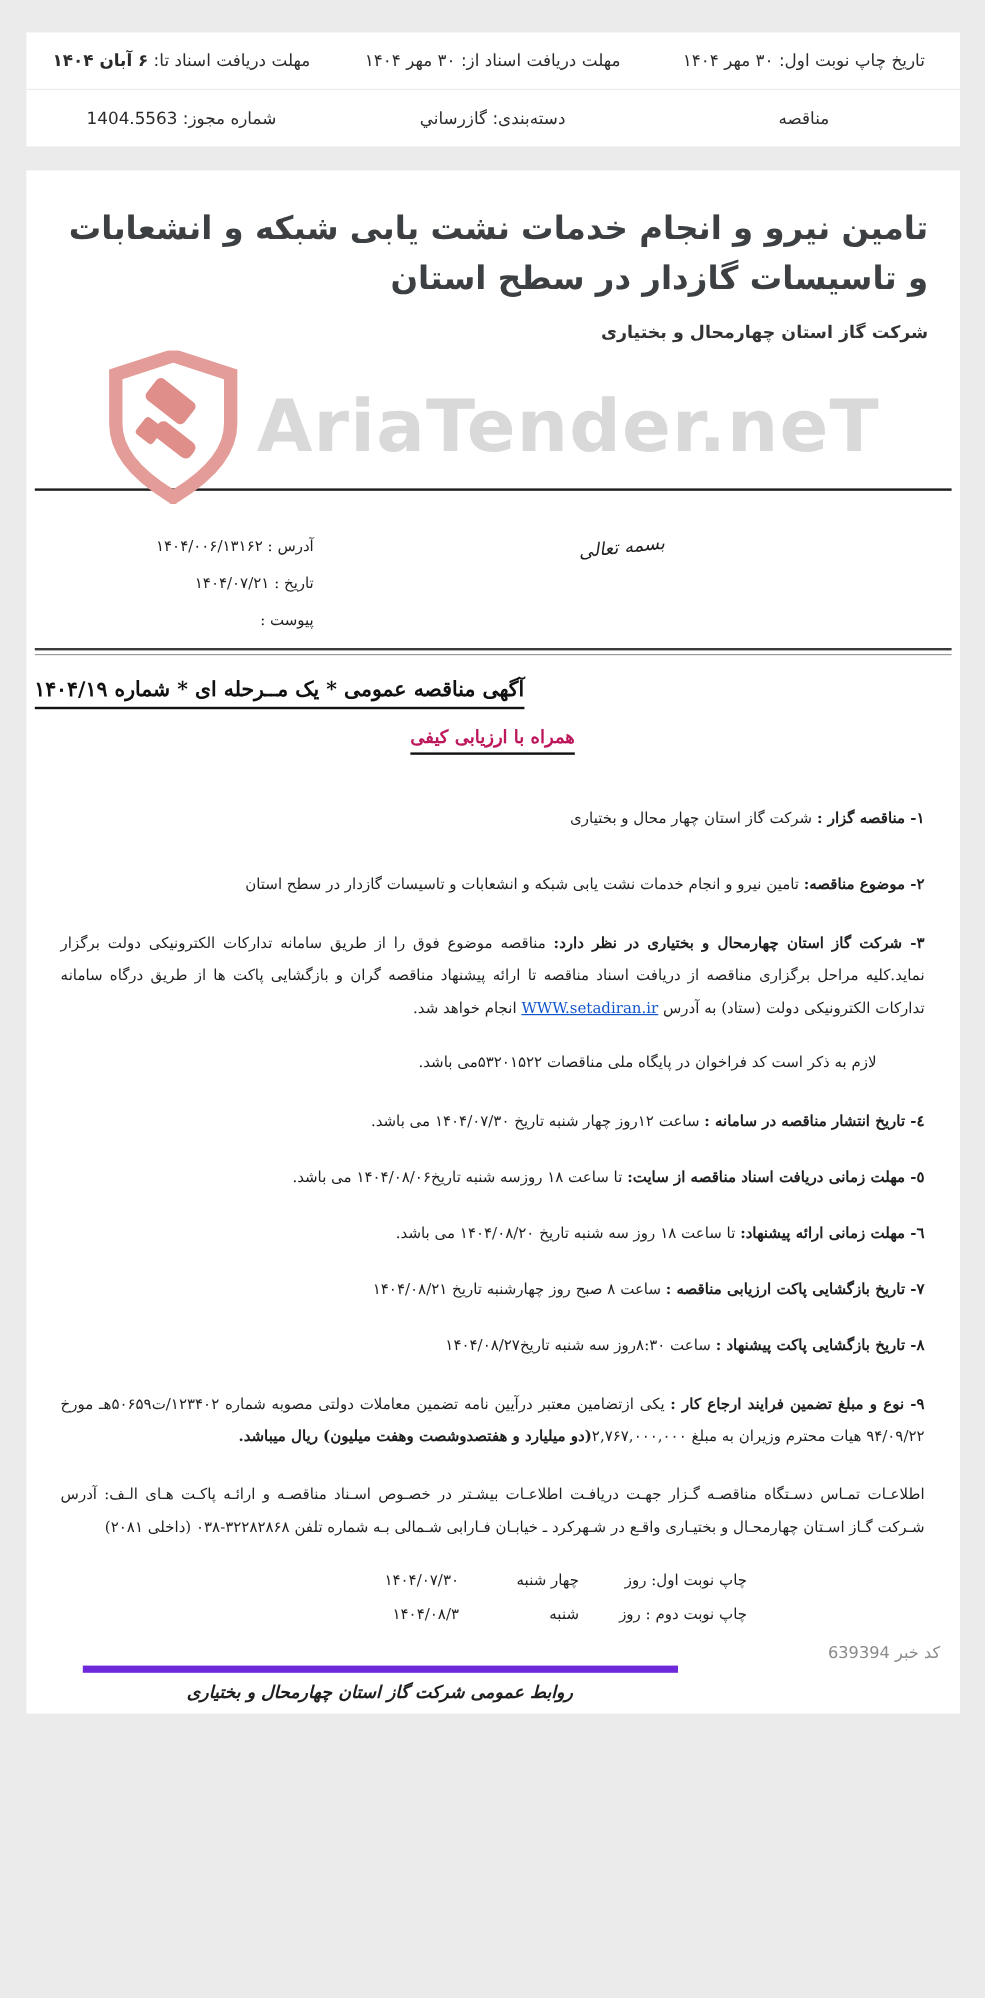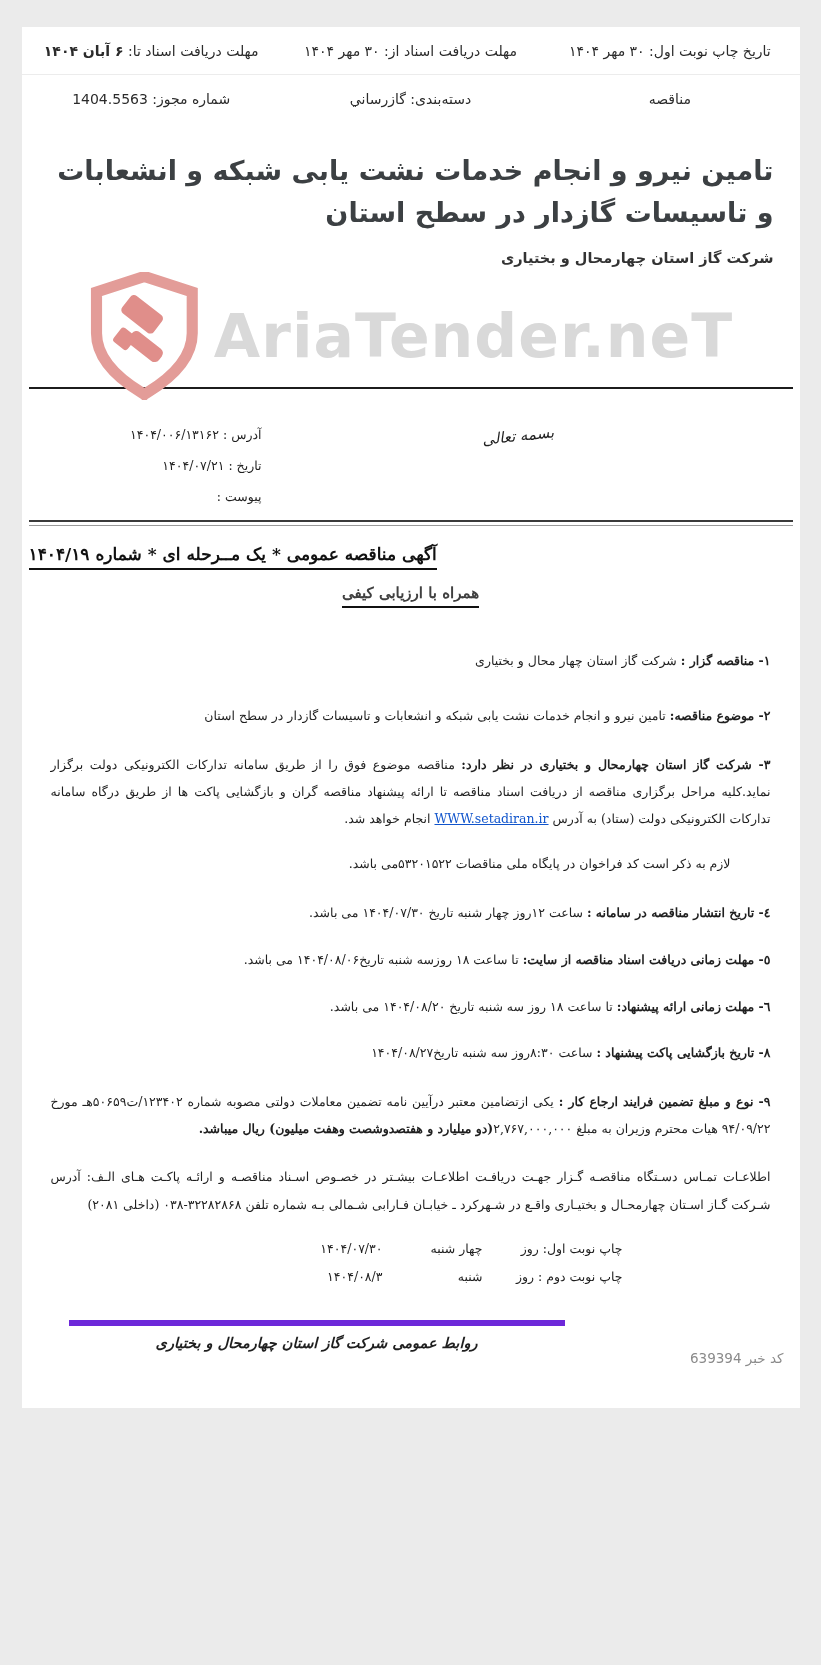--- a/index.html
+++ b/index.html
@@ -12,21 +12,21 @@
     direction:rtl;
   }
   .card{background:#ffffff;margin:0 auto;width:778px;}
   
   .info-bar{margin-top:27px;}
   .info-row{display:flex;align-items:center;height:47px;}
   .info-row + .info-row{border-top:1px solid #ececec;}
   .info-cell{flex:1;text-align:center;font-size:14px;color:#2b2b2b;white-space:nowrap;}
   .info-cell .b{font-weight:bold;}
   
-  .main-card{height:1286px;position:relative;padding-top:28px;box-sizing:border-box;}
+  .main-card{margin-top:20px;height:1286px;position:relative;padding-top:28px;box-sizing:border-box;}
   .page-title{
     margin:0 26px;
     text-align:right;
     font-size:27px;font-weight:bold;line-height:1.55;
     color:#3c4043;
   }
   .page-subtitle{
     margin:16px 26px 0;
     text-align:right;font-size:14.5px;font-weight:bold;color:#333;
   }
@@ -54,21 +54,21 @@
   .lh-org .l3{font-size:11.5px;}
   .lh-center{flex:1;text-align:center;padding-top:28px;}
   .bismillah{display:inline-block;transform:rotate(-6deg);font-style:italic;font-size:15px;font-weight:500;}
   .lh-ref{width:215px;text-align:right;line-height:2.5;padding-top:20px;font-size:12.5px;}
   .double-line{margin-top:8px;height:3px;border-top:2px solid #3a3a3a;border-bottom:1px solid #9a9a9a;}
   .letter h1{
     margin:18px 0 0;text-align:left;
     font-size:17px;font-weight:bold;color:#111;
   }
   .letter h1 .u, .letter h2 .u{border-bottom:2px solid #111;padding-bottom:4px;}
-  .letter h2{margin:20px 0 0;text-align:center;font-size:15px;font-weight:bold;color:#404040;}
+  .letter h2{margin:20px 0 0;text-align:center;font-size:15px;font-weight:bold;color:#be185d;}
   .items{padding:0 22px;}
   .item{margin:0;text-align:right;line-height:2.15;}
   .item .b{font-weight:bold;}
   .it-1{margin-top:46px;}
   .it-2{margin-top:28px;}
   .it-3{margin-top:22px;text-align:justify;}
   .note{margin-top:18px;margin-right:40px;text-align:right;line-height:2;}
   .it-4{margin-top:24px;}
   .it-5{margin-top:20px;}
   .it-6{margin-top:20px;}
@@ -184,20 +184,23 @@
       <p class="note">لازم به ذکر است کد فراخوان در پایگاه ملی مناقصات  ۵۳۲۰۱۵۲۲می باشد.</p>
       <p class="item it-4">
         <span class="b">٤- تاریخ انتشار مناقصه در سامانه :</span><span> ساعت ۱۲روز چهار شنبه تاریخ ۱۴۰۴/۰۷/۳۰ می باشد.</span>
       </p>
       <p class="item it-5">
         <span class="b">٥- مهلت زمانی دریافت اسناد مناقصه از سایت:</span><span> تا ساعت ۱۸ روزسه شنبه تاریخ۱۴۰۴/۰۸/۰۶ می باشد.</span>
       </p>
       <p class="item it-6">
         <span class="b">٦- مهلت زمانی ارائه پیشنهاد:</span><span> تا ساعت ۱۸ روز سه شنبه تاریخ  ۱۴۰۴/۰۸/۲۰ می باشد.</span>
       </p>
+      <p class="item it-7">
+        <span class="b">۷- تاریخ بازگشایی پاکت ارزیابی مناقصه :</span><span> ساعت ۸ صبح روز چهارشنبه تاریخ  ۱۴۰۴/۰۸/۲۱</span>
+      </p>
       <p class="item it-8">
         <span class="b">۸- تاریخ بازگشایی پاکت پیشنهاد :</span><span> ساعت ۸:۳۰روز سه شنبه تاریخ۱۴۰۴/۰۸/۲۷</span>
       </p>
       <p class="item it-9">
         <span class="b">۹- نوع و مبلغ تضمین فرایند ارجاع کار  :</span><span> یکی ازتضامین معتبر درآیین نامه تضمین معاملات دولتی مصوبه شماره ۱۲۳۴۰۲/ت۵۰۶۵۹هـ  مورخ ۹۴/۰۹/۲۲ هیات محترم وزیران به مبلغ </span><span>۲,۷۶۷,۰۰۰,۰۰۰</span><span class="b">(دو میلیارد و هفتصدوشصت وهفت میلیون)</span><span class="b"> ریال میباشد.</span>
       </p>
     </div>
 
     <p class="contact">اطلاعـات تمـاس دسـتگاه مناقصـه گـزار جهـت دریافـت اطلاعـات بیشـتر در خصـوص اسـناد مناقصـه و ارائـه پاکـت هـای الـف: آدرس شـرکت گـاز اسـتان چهارمحـال و بختیـاری واقـع در شـهرکرد ـ خیابـان فـارابی شـمالی بـه شماره تلفن ۳۲۲۸۲۸۶۸-۰۳۸ (داخلی ۲۰۸۱)</p>
 

